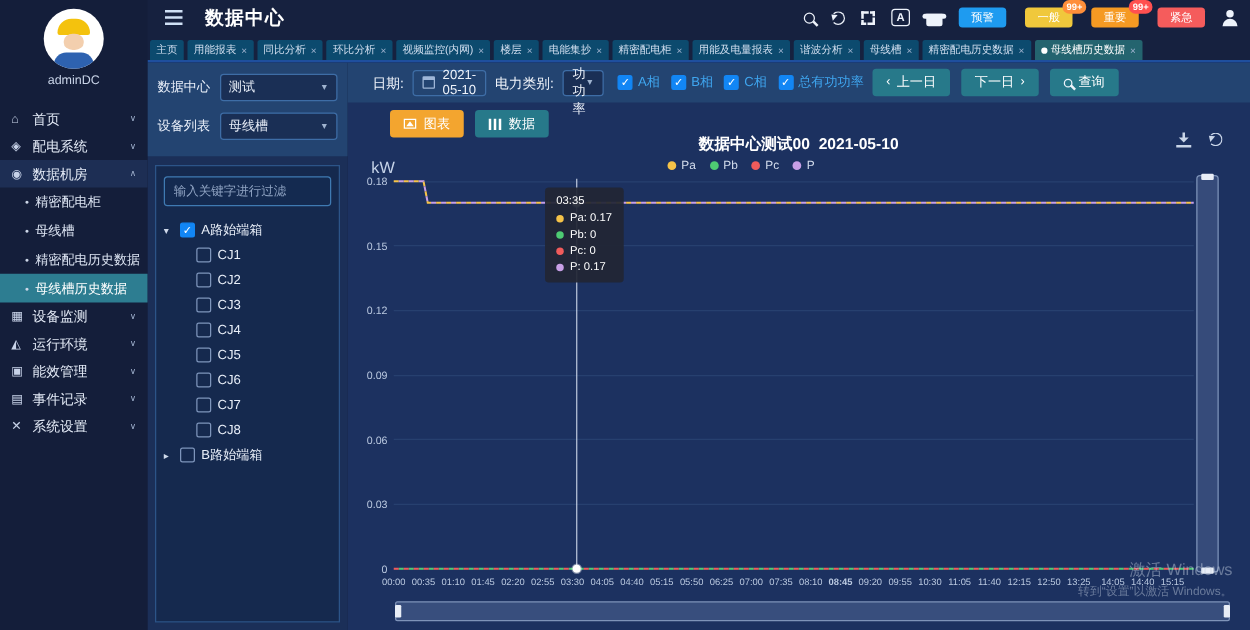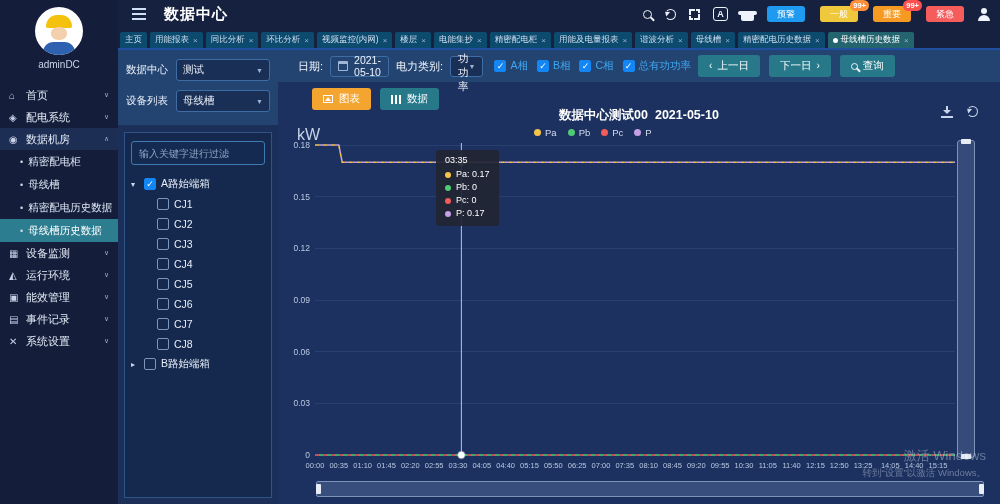--- a/index.html
+++ b/index.html
@@ -92,21 +92,21 @@
   .ico-bars{width:2px;height:9px;background:#fff;box-shadow:4px 0 0 0 #fff,8px 0 0 0 #fff;margin-right:8px}
 
   .chart-title{position:absolute;top:57px;left:0;width:100%;text-align:center;font-size:12.5px;font-weight:bold;color:#fff;white-space:pre}
   .chart-actions{position:absolute;top:56px;right:22px;display:flex;gap:14px;color:#c9d5e8}
   .ico-dl{position:relative;width:12px;height:12px;border-bottom:2px solid currentColor;cursor:pointer}
   .ico-dl::before{content:"";position:absolute;left:5px;top:0;width:2px;height:5px;background:currentColor}
   .ico-dl::after{content:"";position:absolute;left:2px;top:4px;border:4px solid transparent;border-top:4px solid currentColor}
   .legend{position:absolute;top:77px;left:256px;display:flex;gap:11px;font-size:9.5px;color:#d4dded}
   .lg-item{display:flex;align-items:center;gap:4px;cursor:pointer}
   .lg-dot{width:7px;height:7px;border-radius:50%}
-  .yname{position:absolute;top:76px;left:19px;font-size:16px;color:#c6d3e8}
+  .yname{position:absolute;top:76px;left:19px;font-size:13px;color:#c6d3e8}
 
   .yaxis{position:absolute;left:0;top:93px;width:35px;height:314px}
   .ytick{position:absolute;right:3px;font-size:8.5px;color:#bac9e0;transform:translateY(-50%)}
   .plot{position:absolute;left:37px;top:93px;width:640px;height:314px}
   .grid{position:absolute;left:0;width:100%;height:1px;background:#27406f}
   .xaxis{position:absolute;left:37px;top:411px;width:640px;height:12px}
   .xtick{position:absolute;transform:translateX(-50%);font-size:7.5px;color:#bac9e0;white-space:nowrap;top:0}
   .tooltip{position:absolute;left:158px;top:100px;background:rgba(33,38,52,.93);border-radius:3px;padding:5px 9px 6px;font-size:9px;color:#fff;z-index:6;white-space:nowrap}
   .tt-time{margin-bottom:3px}
   .tt-row{display:flex;align-items:center;gap:5px;line-height:13px}
@@ -459,21 +459,21 @@
         <span class="xtick" style="left: 119.149px;">02:55</span>
         <span class="xtick" style="left: 142.979px;">03:30</span>
         <span class="xtick" style="left: 166.809px;">04:05</span>
         <span class="xtick" style="left: 190.638px;">04:40</span>
         <span class="xtick" style="left: 214.468px;">05:15</span>
         <span class="xtick" style="left: 238.298px;">05:50</span>
         <span class="xtick" style="left: 262.128px;">06:25</span>
         <span class="xtick" style="left: 285.957px;">07:00</span>
         <span class="xtick" style="left: 309.787px;">07:35</span>
         <span class="xtick" style="left: 333.617px;">08:10</span>
-        <span class="xtick" style="left: 357.447px;">08:45</span>
+        <span class="xtick" style="left: 357.447px; font-weight: bold;">08:45</span>
         <span class="xtick" style="left: 381.277px;">09:20</span>
         <span class="xtick" style="left: 405.106px;">09:55</span>
         <span class="xtick" style="left: 428.936px;">10:30</span>
         <span class="xtick" style="left: 452.766px;">11:05</span>
         <span class="xtick" style="left: 476.596px;">11:40</span>
         <span class="xtick" style="left: 500.426px;">12:15</span>
         <span class="xtick" style="left: 524.255px;">12:50</span>
         <span class="xtick" style="left: 548.085px;">13:25</span>
         <span class="xtick" style="left: 575.319px;">14:05</span>
         <span class="xtick" style="left: 599.149px;">14:40</span>

